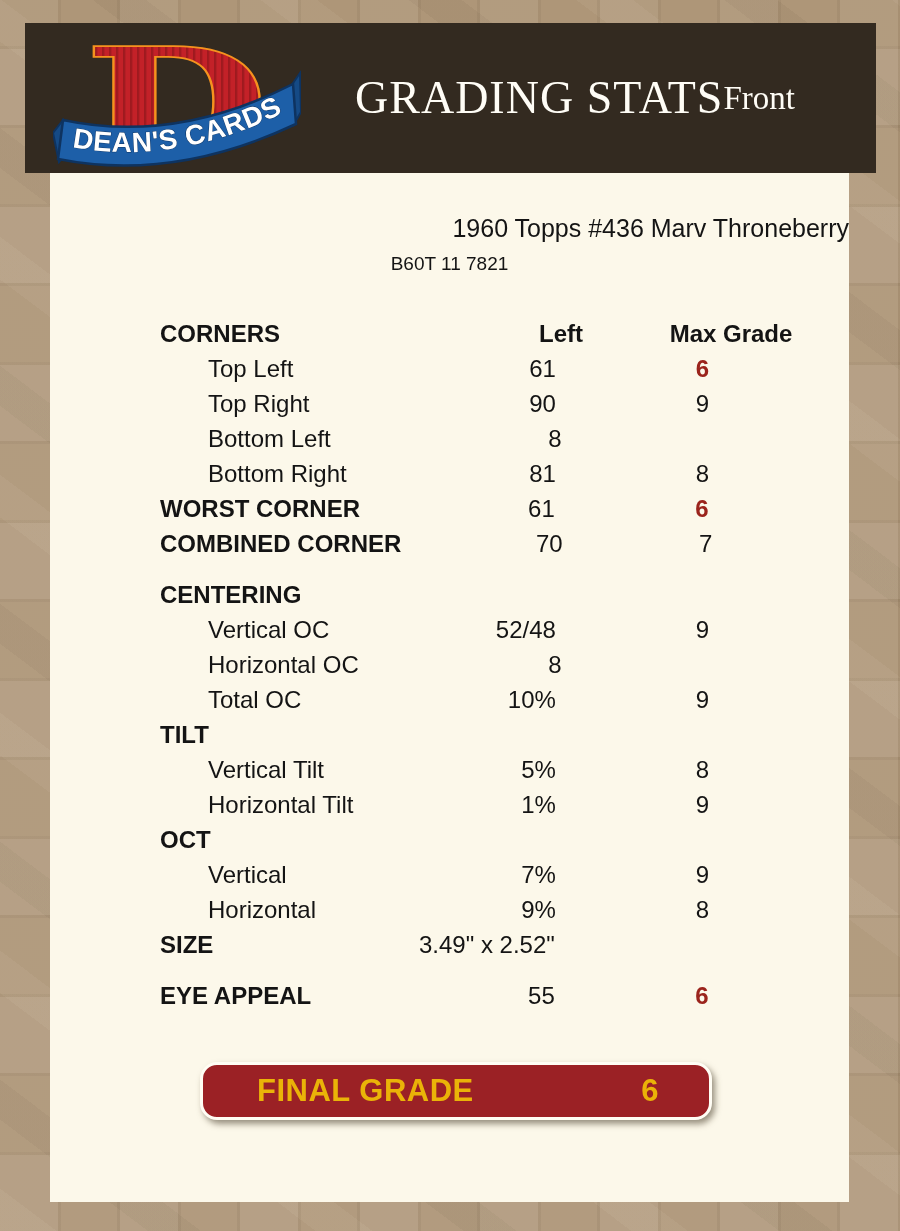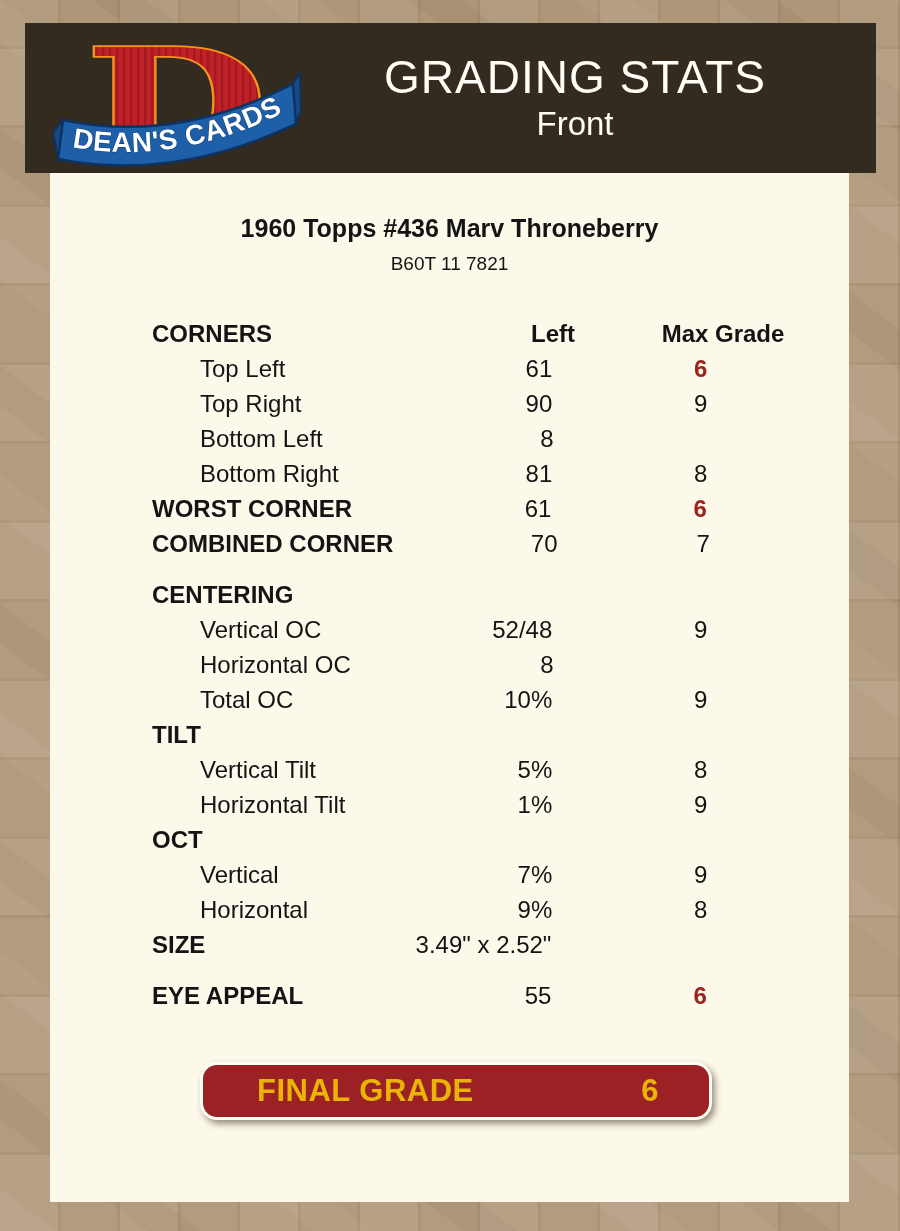--- a/index.html
+++ b/index.html
@@ -21,33 +21,33 @@
     position:absolute;left:50px;top:30px;width:799px;height:1172px;
     background:#fcf8ea;
   }
   .header-bar{
     position:absolute;left:25px;top:23px;width:851px;height:150px;
     background:#332a20;z-index:5;
   }
   .logo{position:absolute;left:28px;top:8px;width:248px;height:140px;}
   .header-titles{
     position:absolute;left:275px;top:0;width:550px;height:150px;
-    display:flex;flex-direction:column;align-items:center;justify-content:center;
-    color:#fffdf6;text-align:center;
+    display:flex;align-items:center;justify-content:center;
+    color:#fffdf6;text-align:center;font-family:Liberation Serif, serif;
   }
   .header-title{font-size:46px;letter-spacing:1px;line-height:52px;}
   .header-subtitle{font-size:33px;line-height:42px;}
 
   .panel-content{position:absolute;inset:0;color:#141414;}
   .titleblock{margin-top:182px;text-align:center;}
-  .card-title{font-size:25px;font-weight:bold;line-height:32px;}
+  .card-title{font-size:25px;font-weight:normal;line-height:32px;text-align:right;}
   .card-serial{font-size:19px;line-height:32px;margin-top:4px;}
 
   .grading-table{margin-top:36px;}
-  .row{display:flex;align-items:center;height:35px;font-size:24px;position:relative;}
+  .row{display:flex;align-items:center;height:35px;font-size:24px;position:relative;margin-left:8px;}
   .row.gap{margin-top:16px;}
   .lbl{margin-left:102px;width:240px;white-space:nowrap;}
   .lbl.bold{font-weight:bold;}
   .lbl.indent{padding-left:48px;width:192px;}
   .val{width:176px;text-align:right;white-space:nowrap;}
   .grd{width:310px;text-align:center;font-weight:normal;white-space:nowrap;}
   .grd.red{color:#9b241c;font-weight:bold;}
   .hdr-value{position:absolute;left:428px;width:150px;text-align:center;font-weight:bold;}
   .hdr-grade{position:absolute;left:548px;width:250px;text-align:center;font-weight:bold;}
 

